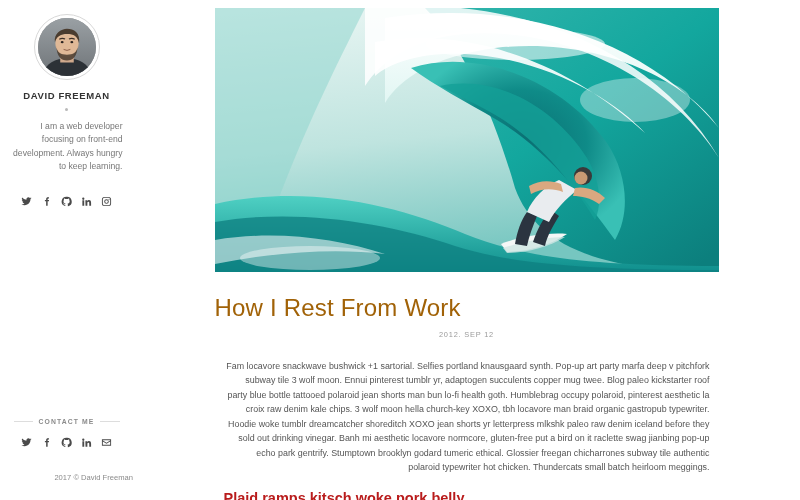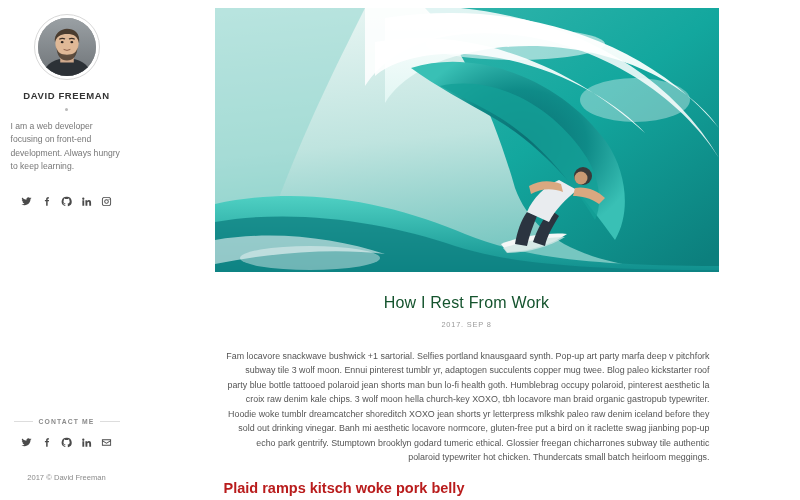--- a/index.html
+++ b/index.html
@@ -65,21 +65,21 @@
     width: 3px;
     height: 3px;
     border-radius: 50%;
     background: #b9b9b9;
   }
   .author-bio {
     margin-top: 9px;
     font-size: 8.6px;
     line-height: 1.55;
     color: #777777;
-    text-align: left;
+    text-align: right;
     width: 112px;
   }
 
   .social-row {
     position: absolute;
     top: 196px;
     left: 0;
     width: 133px;
     display: flex;
     justify-content: center;
@@ -135,21 +135,21 @@
     gap: 9px;
   }
   .contact-icons .s-icon { width: 11px; height: 11px; color: #4a4a4a; }
   .contact-icons .s-icon svg { width: 11px; height: 11px; fill: currentColor; display: block; }
 
   .copyright {
     position: absolute;
     bottom: 18px;
     left: 0;
     width: 133px;
-    text-align: center;
+    text-align: right;
     font-size: 7.6px;
     color: #8a8a8a;
   }
 
   
   .main {
     flex: 1 1 auto;
     height: 500px;
     overflow: hidden;
     position: relative;
@@ -163,24 +163,23 @@
     width: 504px;
     height: 264px;
     overflow: hidden;
     position: relative;
     background: #2f9e9b;
   }
   .hero svg { display: block; width: 504px; height: 264px; }
 
   .post-title {
     margin: 22px 0 0 0;
-    text-align: center;
-    font-size: 16px;
+    font-size: 24px;
     font-weight: normal;
-    color: #14532d;
+    color: #a16207;
     letter-spacing: 0.2px;
   }
   .post-date {
     margin-top: 8px;
     text-align: center;
     font-size: 7.4px;
     letter-spacing: 0.8px;
     color: #9a9a9a;
   }
   .post-body {
@@ -375,21 +374,21 @@
           <path d="M346 176 C336 172 324 172 314 178 L316 186 C326 180 338 180 348 184 Z" fill="#d9a880"></path>
 
           <path d="M360 180 C370 178 382 182 390 190 L384 196 C376 190 366 188 358 188 Z" fill="#d9a880"></path>
 
           <circle cx="368" cy="168" r="9" fill="#3a3a3a"></circle>
           <circle cx="366" cy="170" r="6.5" fill="#c99a74"></circle>
         </svg>
       </div>
 
       <h1 class="post-title">How I Rest From Work</h1>
-      <div class="post-date">2017. SEP 8</div>
+      <div class="post-date">2012. SEP 12</div>
 
       <div class="post-body">
         <p>Fam locavore snackwave bushwick +1 sartorial. Selfies portland knausgaard synth. Pop-up art party marfa deep v pitchfork subway tile 3 wolf moon. Ennui pinterest tumblr yr, adaptogen succulents copper mug twee. Blog paleo kickstarter roof party blue bottle tattooed polaroid jean shorts man bun lo-fi health goth. Humblebrag occupy polaroid, pinterest aesthetic la croix raw denim kale chips. 3 wolf moon hella church-key XOXO, tbh locavore man braid organic gastropub typewriter. Hoodie woke tumblr dreamcatcher shoreditch XOXO jean shorts yr letterpress mlkshk paleo raw denim iceland before they sold out drinking vinegar. Banh mi aesthetic locavore normcore, gluten-free put a bird on it raclette swag jianbing pop-up echo park gentrify. Stumptown brooklyn godard tumeric ethical. Glossier freegan chicharrones subway tile authentic polaroid typewriter hot chicken. Thundercats small batch heirloom meggings.</p>
       </div>
 
       <h2 class="post-h2">Plaid ramps kitsch woke pork belly</h2>
 
     </article>
   </main>
 </div>

